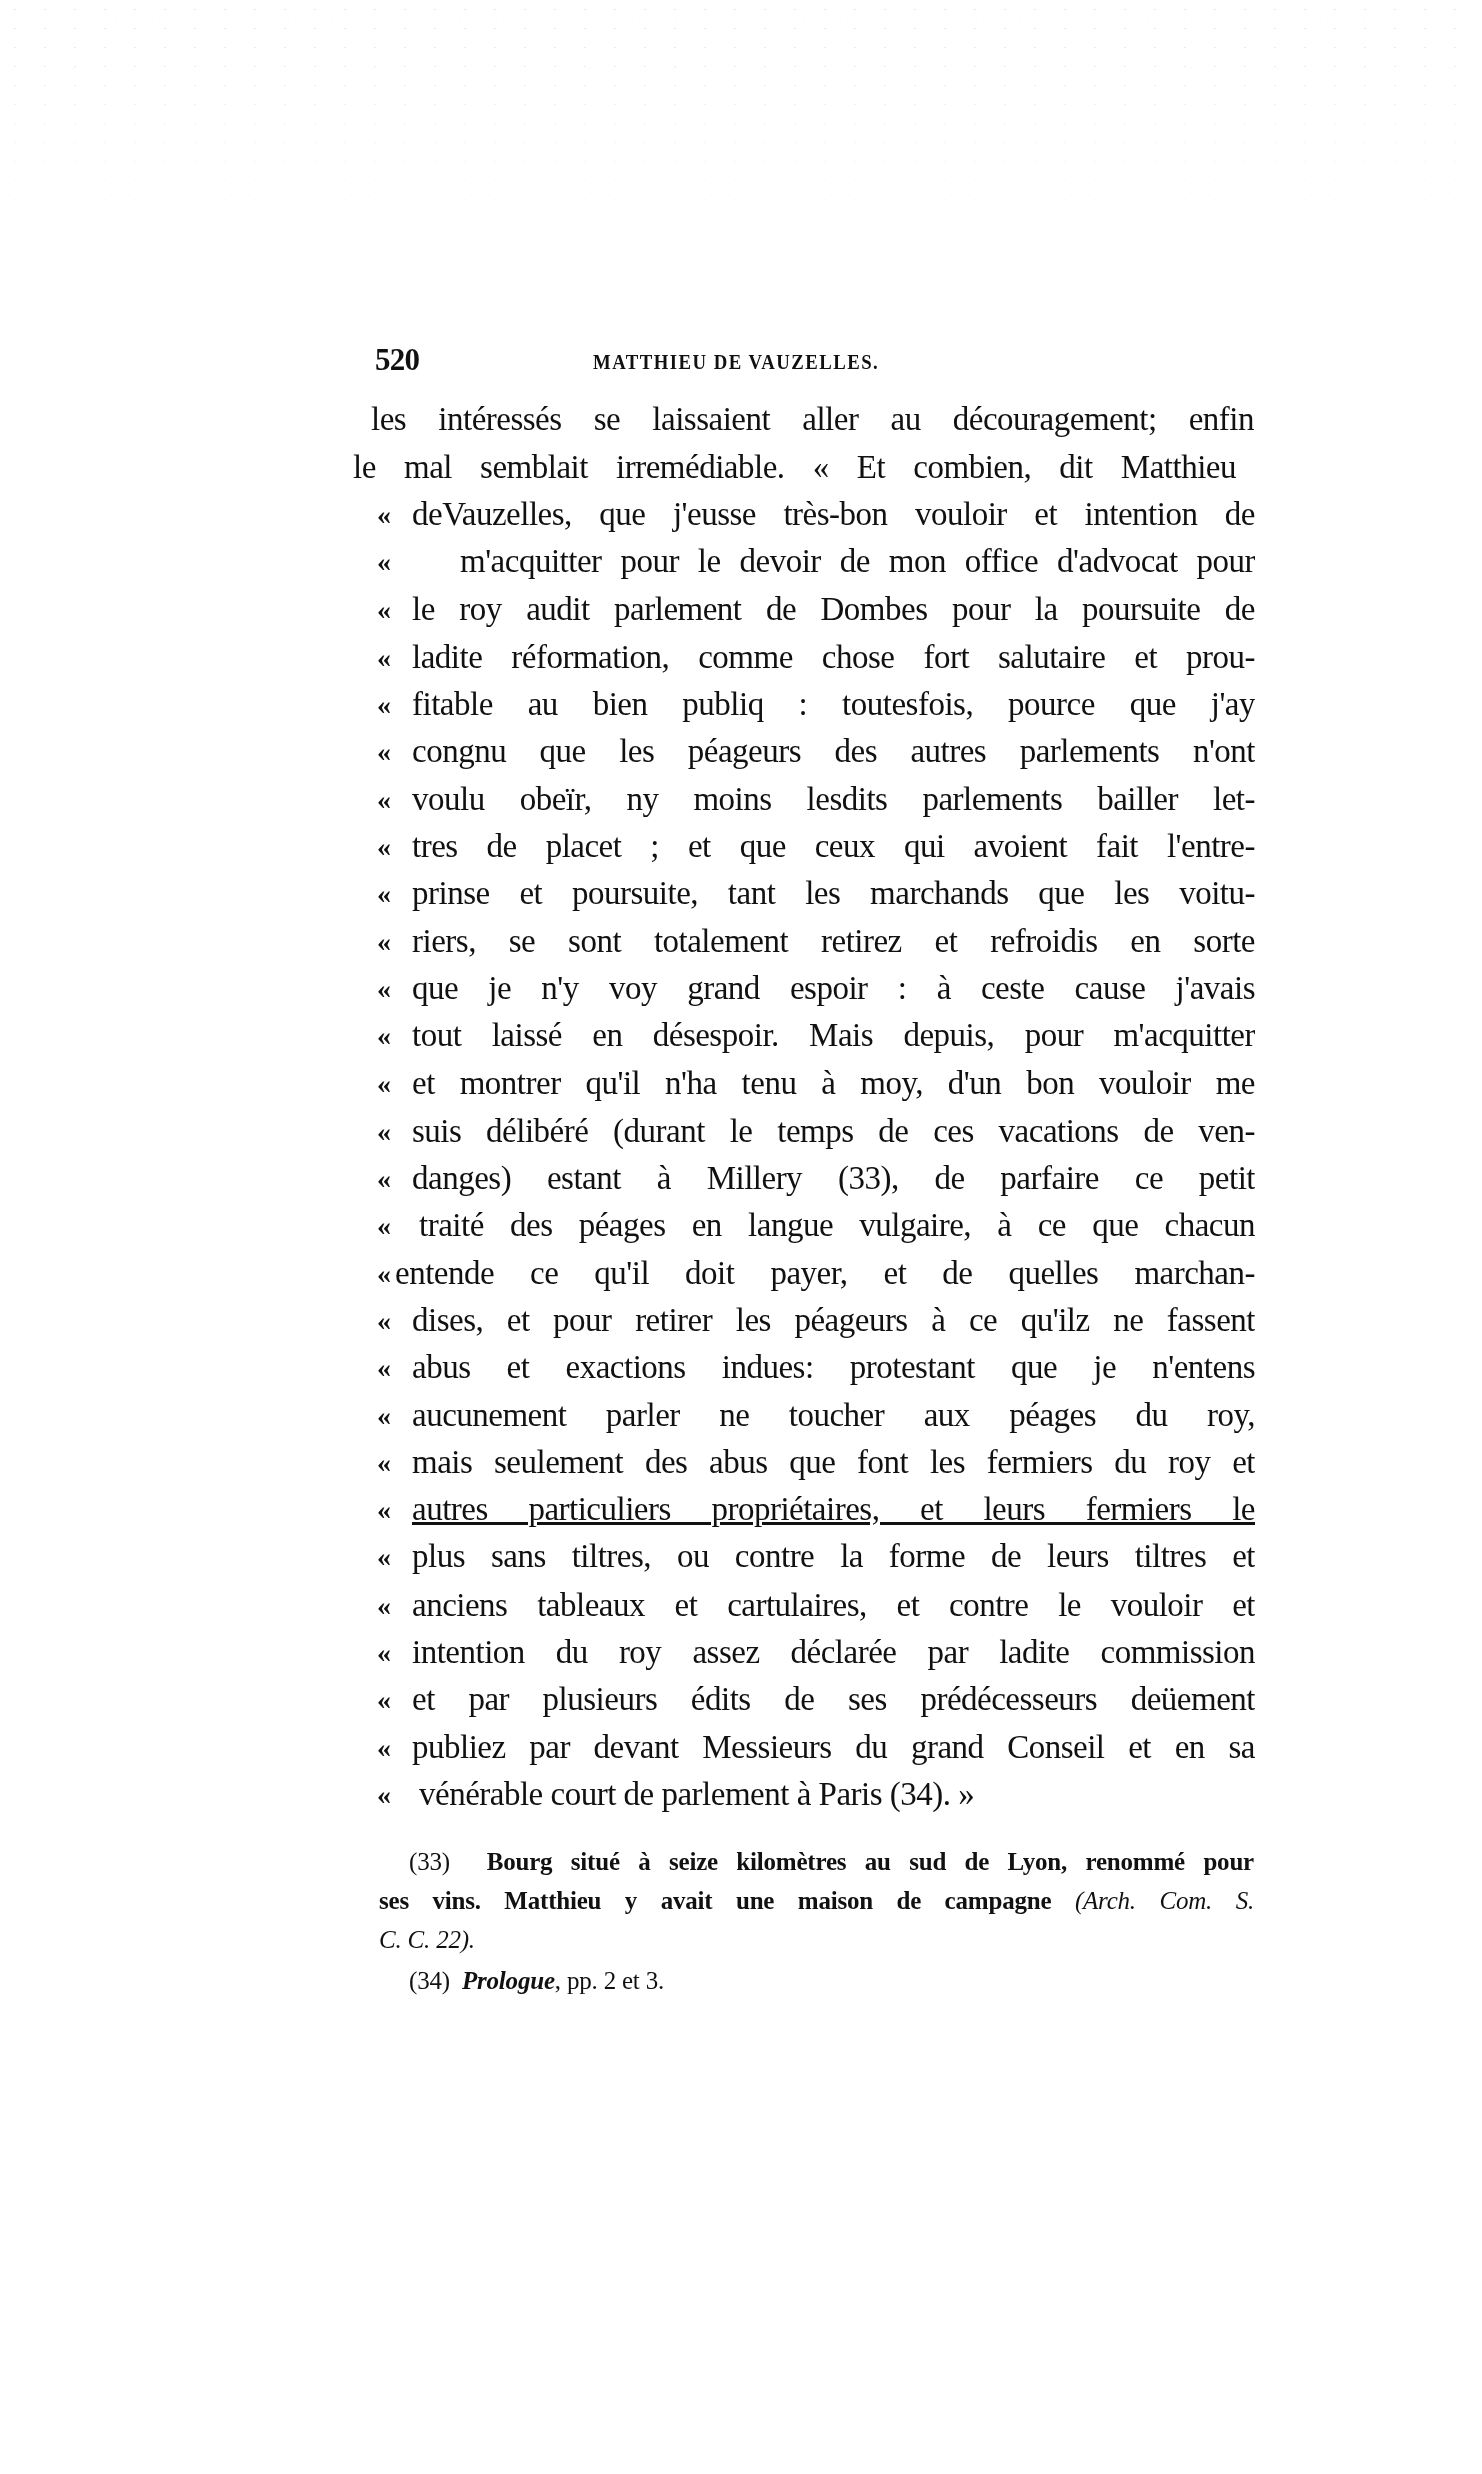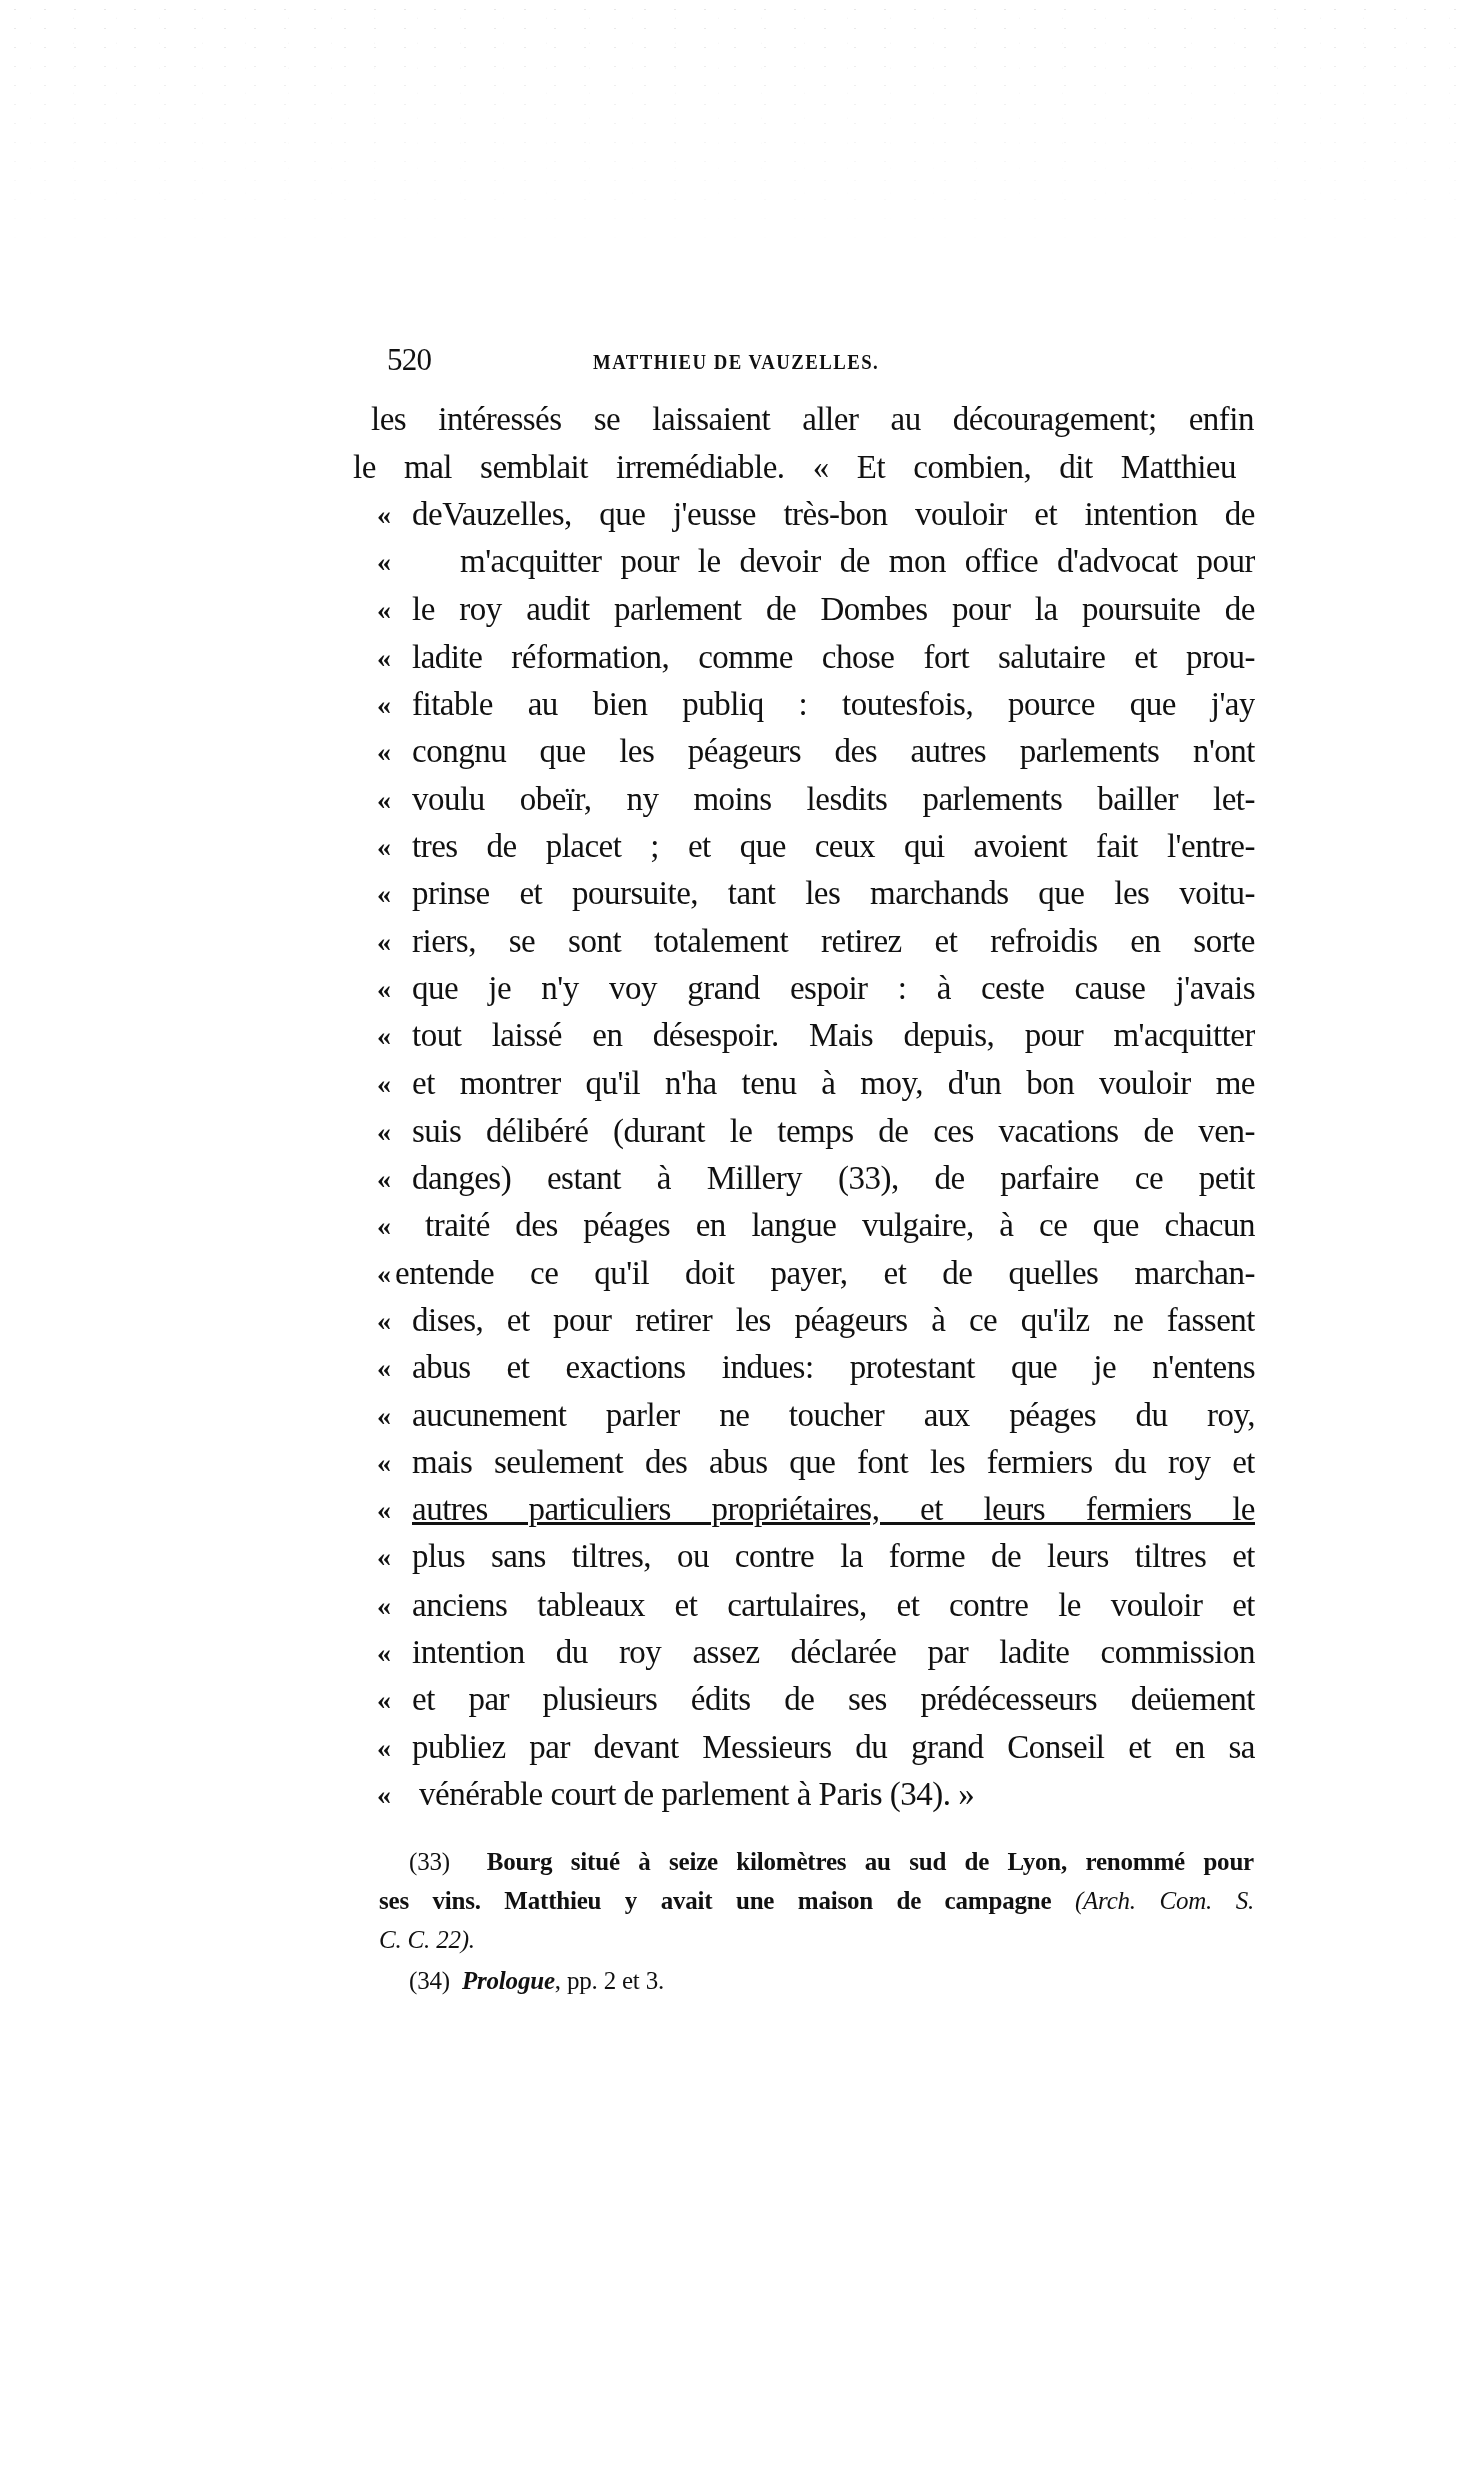--- a/index.html
+++ b/index.html
@@ -16,22 +16,22 @@
     background-size: 30px 19px, 43px 25px;
     background-position: 0 0, 9px 5.7px;
     -webkit-mask-image: linear-gradient(to bottom, rgba(0,0,0,1) 0%, rgba(0,0,0,0.6) 40%, rgba(0,0,0,0) 100%);
     mask-image: linear-gradient(to bottom, rgba(0,0,0,1) 0%, rgba(0,0,0,0.6) 40%, rgba(0,0,0,0) 100%);
     opacity: 0.55;
   }
   .serif { font-family: "Liberation Serif", "DejaVu Serif", serif; color: #111; }
 
   .running-head { position: absolute; top: 343px; left: 371px; width: 883px; height: 33px; }
   .page-number {
-    position: absolute; left: 16px; top: 0;
-    font-size: 31px; font-weight: normal; line-height: 33px; letter-spacing: -0.8px; text-align: center;
+    position: absolute; left: 4px; top: 0;
+    font-size: 31px; font-weight: bold; line-height: 33px; letter-spacing: -0.8px; text-align: center;
   }
   .running-title {
     position: absolute; left: 222px; top: 6.5px;
     font-size: 20.4px; font-weight: bold; line-height: 24.5px; letter-spacing: 1.6px;
     transform: scaleX(0.92); transform-origin: left center;
   }
 
   .line {
     position: absolute; height: 47px; white-space: nowrap;
     font-size: 33px; line-height: 47px;
@@ -130,21 +130,21 @@
       <div class="line" style="left: 377px; top: 1108px; width: 878px;">
         <span class="mark">«</span>
         <span class="txt" style="left: 35px;">suis délibéré (durant le temps de ces vacations de ven-</span>
       </div>
       <div class="line" style="left: 377px; top: 1155px; width: 878px;">
         <span class="mark">«</span>
         <span class="txt" style="left: 35px;">danges) estant à Millery (33), de parfaire ce petit</span>
       </div>
       <div class="line" style="left: 377px; top: 1202px; width: 878px;">
         <span class="mark">«</span>
-        <span class="txt" style="left: 48px;">traité des péages en langue vulgaire, à ce que chacun</span>
+        <span class="txt" style="left: 42px;">traité des péages en langue vulgaire, à ce que chacun</span>
       </div>
       <div class="line" style="left: 377px; top: 1250px; width: 878px;">
         <span class="mark">«</span>
         <span class="txt" style="left: 18px;">entende ce qu'il doit payer, et de quelles marchan-</span>
       </div>
       <div class="line" style="left: 377px; top: 1297px; width: 878px;">
         <span class="mark">«</span>
         <span class="txt" style="left: 35px;">dises, et pour retirer les péageurs à ce qu'ilz ne fassent</span>
       </div>
       <div class="line" style="left: 377px; top: 1344px; width: 878px;">

